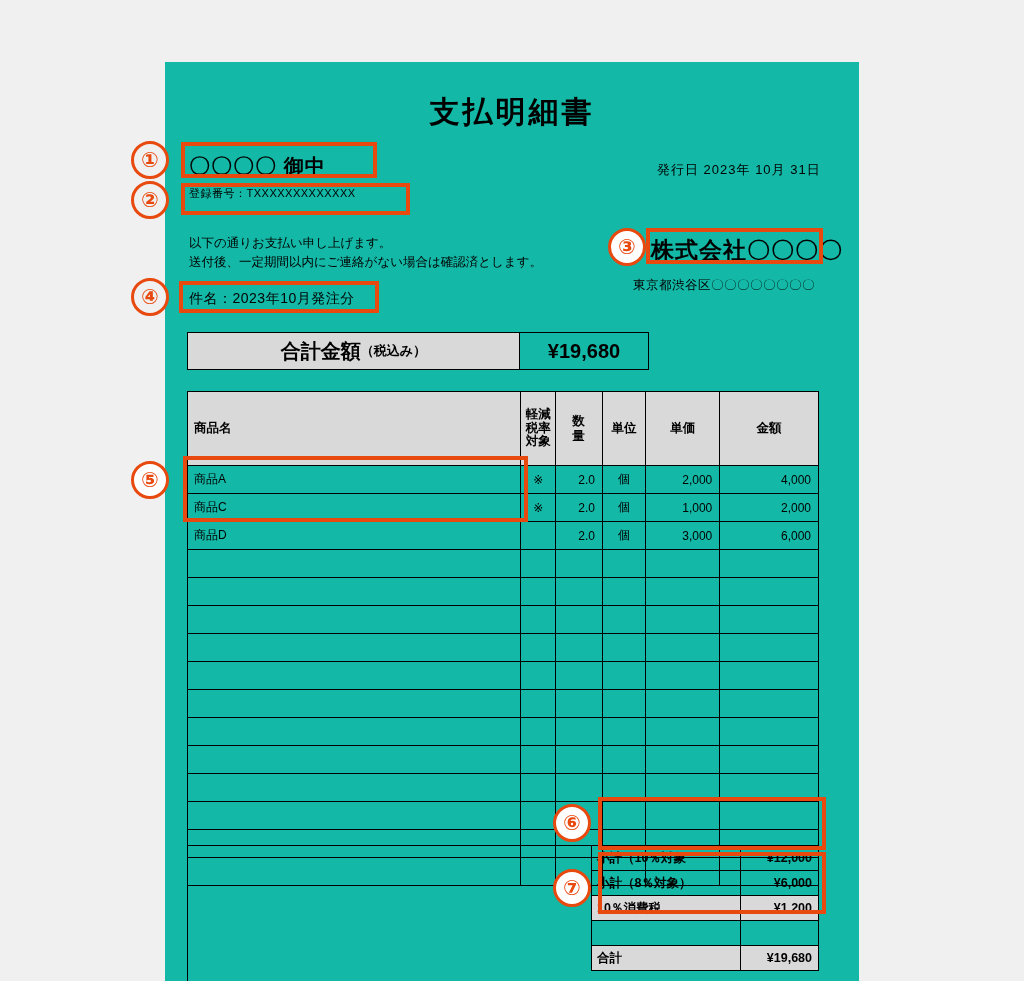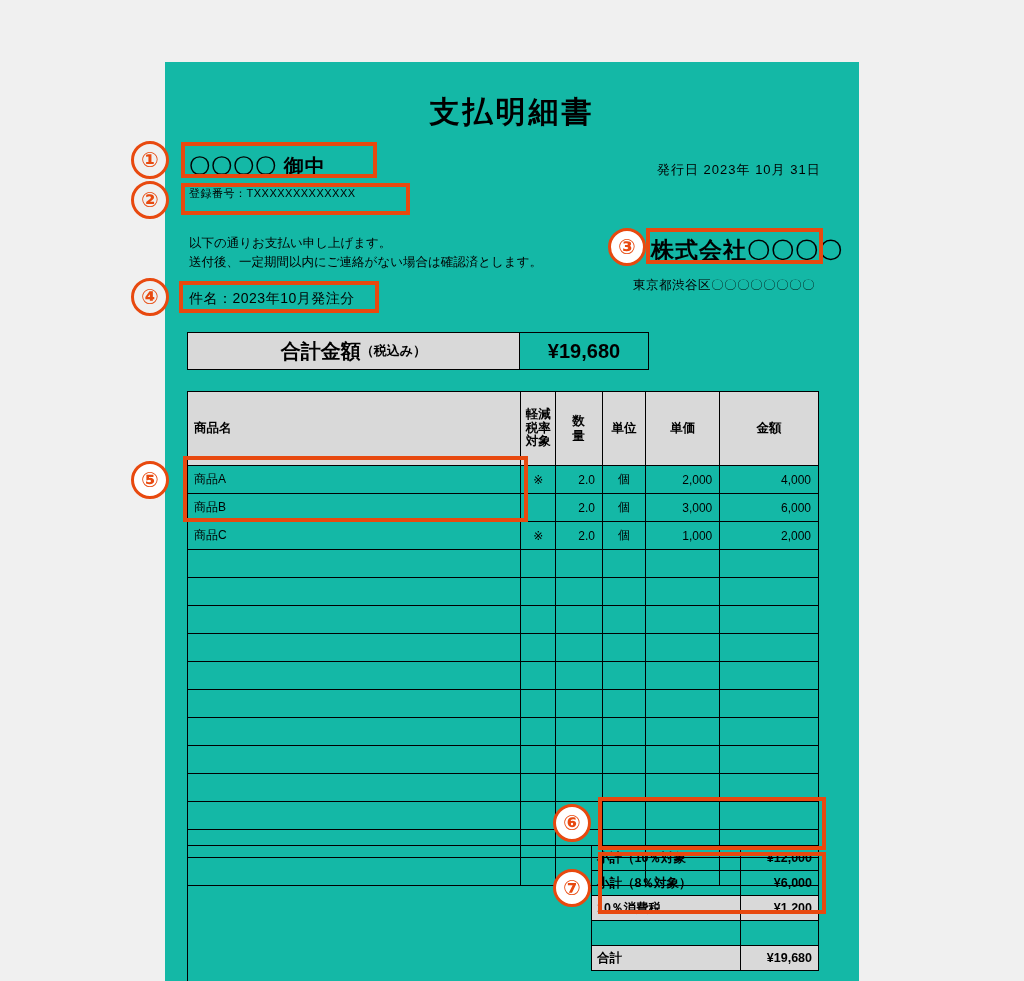--- a/index.html
+++ b/index.html
@@ -242,34 +242,34 @@
       <tbody>
         <tr>
           <td class="c-name">商品A</td>
           <td class="c-red">※</td>
           <td class="c-qty">2.0</td>
           <td class="c-unit">個</td>
           <td class="c-price">2,000</td>
           <td class="c-amt">4,000</td>
         </tr>
         <tr>
-          <td class="c-name">商品B</td>
-          <td class="c-red"></td>
-          <td class="c-qty">2.0</td>
-          <td class="c-unit">個</td>
-          <td class="c-price">3,000</td>
-          <td class="c-amt">6,000</td>
-        </tr>
-        <tr>
           <td class="c-name">商品C</td>
           <td class="c-red">※</td>
           <td class="c-qty">2.0</td>
           <td class="c-unit">個</td>
           <td class="c-price">1,000</td>
           <td class="c-amt">2,000</td>
+        </tr>
+        <tr>
+          <td class="c-name">商品D</td>
+          <td class="c-red"></td>
+          <td class="c-qty">2.0</td>
+          <td class="c-unit">個</td>
+          <td class="c-price">3,000</td>
+          <td class="c-amt">6,000</td>
         </tr>
         <tr>
             <td class="c-name"></td>
             <td class="c-red"></td>
             <td class="c-qty"></td>
             <td class="c-unit"></td>
             <td class="c-price"></td>
             <td class="c-amt"></td>
           </tr>
         <tr>

